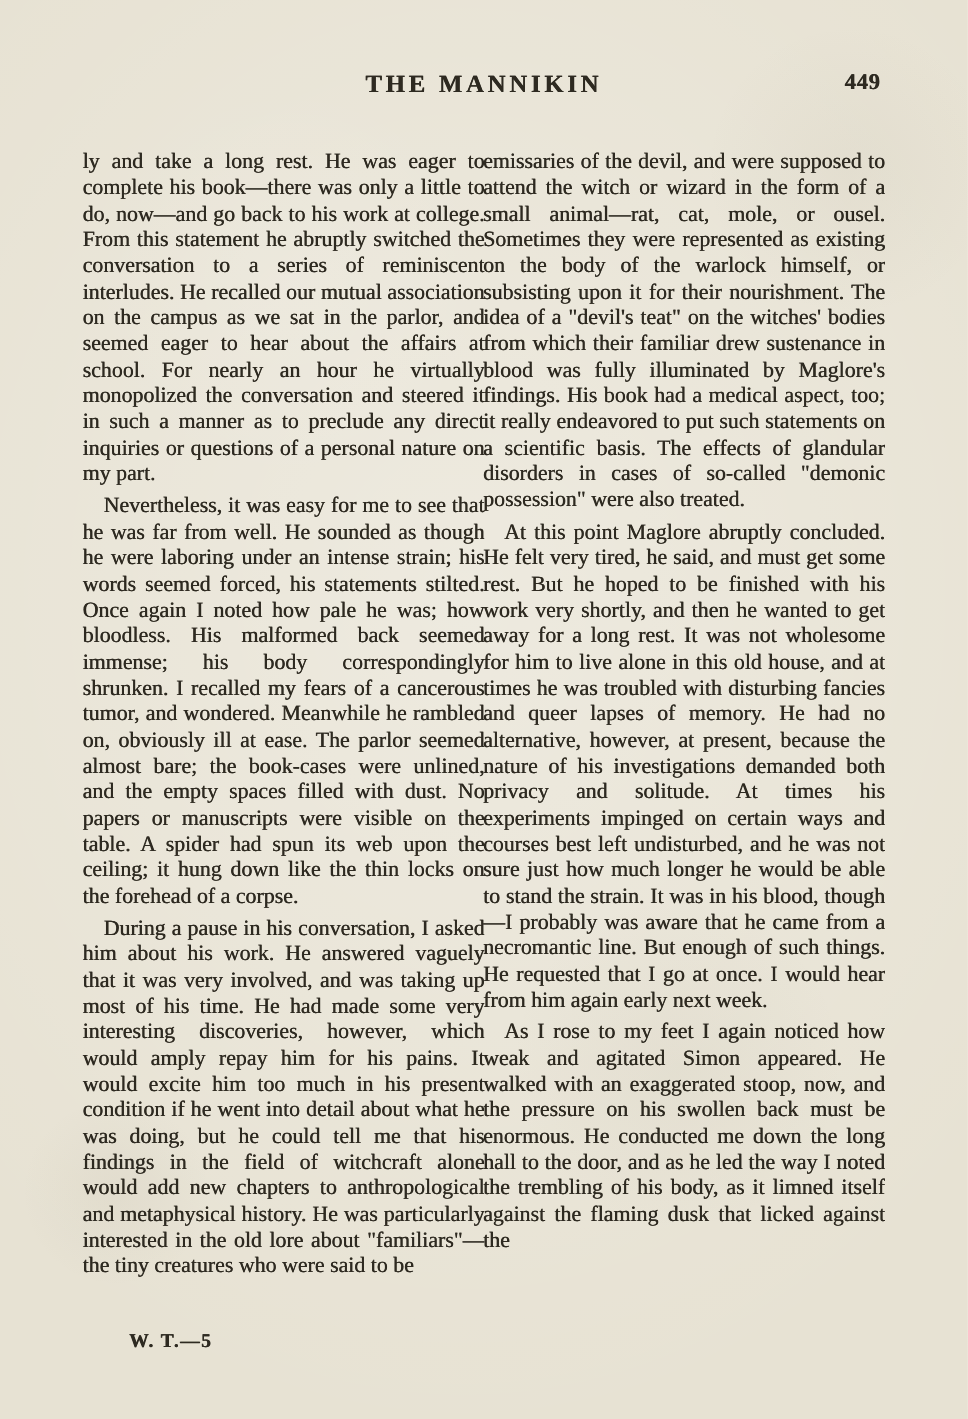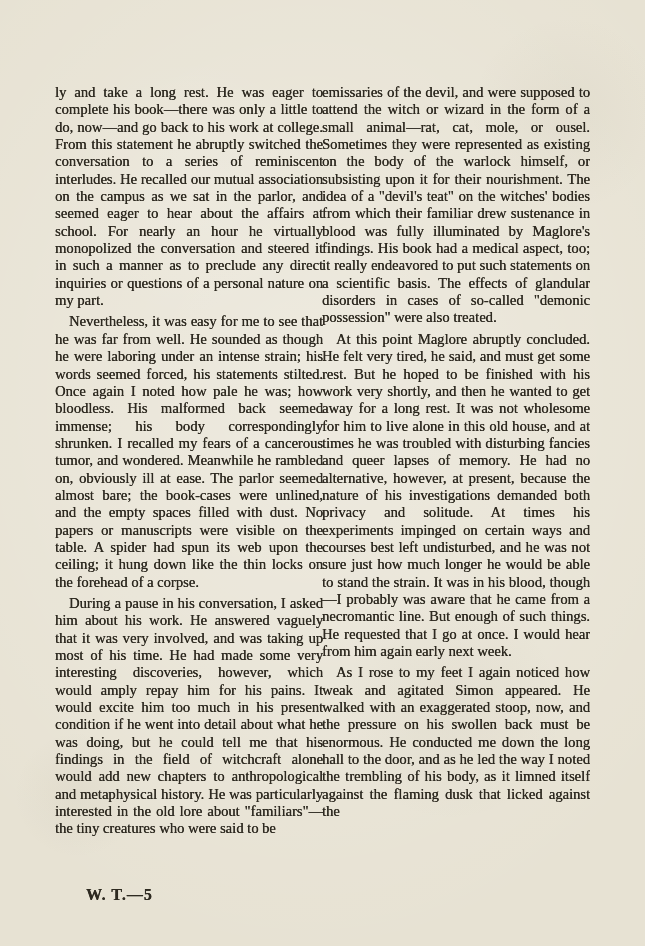--- a/index.html
+++ b/index.html
@@ -63,35 +63,39 @@
     overflow:hidden;
     font-size:14.6px;
     line-height:17.35px;
     text-align:justify;
     color:var(--ink);
     text-shadow:0.25px 0 0 currentColor;
   }
   .column-left{left:55px;}
   .column-right{left:322px;}
   .column p{margin:0 0 4px 0;text-indent:14px;}
-  .column p.no-indent{text-indent:0;}
+  .column p.no-indent{text-indent:0;margin-top:16px;}
   .signature{
     position:absolute;
     left:86px;top:886px;
     font-weight:bold;
-    font-size:16px;
+    font-size:13px;
     letter-spacing:1px;
     text-shadow:0.3px 0 0 currentColor;
   }
 </style>
 </head>
 <body>
 
 <div class="page">
 
+  <div class="running-head">
+    <div class="running-title">THE MANNIKIN</div>
+    <div class="page-number">449</div>
+  </div>
 
   <div class="column column-left">
       <p class="no-indent">ly and take a long rest. He was eager to complete his book—there was only a little to do, now—and go back to his work at college. From this statement he abruptly switched the conversation to a series of reminiscent interludes. He recalled our mutual association on the campus as we sat in the parlor, and seemed eager to hear about the affairs at school. For nearly an hour he virtually monopolized the conversation and steered it in such a manner as to preclude any direct inquiries or questions of a personal nature on my part.</p>
       <p>Nevertheless, it was easy for me to see that he was far from well. He sounded as though he were laboring under an intense strain; his words seemed forced, his statements stilted. Once again I noted how pale he was; how bloodless. His malformed back seemed immense; his body correspondingly shrunken. I recalled my fears of a cancerous tumor, and wondered. Meanwhile he rambled on, obviously ill at ease. The parlor seemed almost bare; the book-cases were unlined, and the empty spaces filled with dust. No papers or manuscripts were visible on the table. A spider had spun its web upon the ceiling; it hung down like the thin locks on the forehead of a corpse.</p>
       <p>During a pause in his conversation, I asked him about his work. He answered vaguely that it was very involved, and was taking up most of his time. He had made some very interesting discoveries, however, which would amply repay him for his pains. It would excite him too much in his present condition if he went into detail about what he was doing, but he could tell me that his findings in the field of witchcraft alone would add new chapters to anthropological and metaphysical history. He was particularly interested in the old lore about "familiars"—the tiny creatures who were said to be</p>
     </div>
 
   <div class="column column-right">
       <p class="no-indent">emissaries of the devil, and were supposed to attend the witch or wizard in the form of a small animal—rat, cat, mole, or ousel. Sometimes they were represented as existing on the body of the warlock himself, or subsisting upon it for their nourishment. The idea of a "devil's teat" on the witches' bodies from which their familiar drew sustenance in blood was fully illuminated by Maglore's findings. His book had a medical aspect, too; it really endeavored to put such statements on a scientific basis. The effects of glandular disorders in cases of so-called "demonic possession" were also treated.</p>
       <p>At this point Maglore abruptly concluded. He felt very tired, he said, and must get some rest. But he hoped to be finished with his work very shortly, and then he wanted to get away for a long rest. It was not wholesome for him to live alone in this old house, and at times he was troubled with disturbing fancies and queer lapses of memory. He had no alternative, however, at present, because the nature of his investigations demanded both privacy and solitude. At times his experiments impinged on certain ways and courses best left undisturbed, and he was not sure just how much longer he would be able to stand the strain. It was in his blood, though—I probably was aware that he came from a necromantic line. But enough of such things. He requested that I go at once. I would hear from him again early next week.</p>

